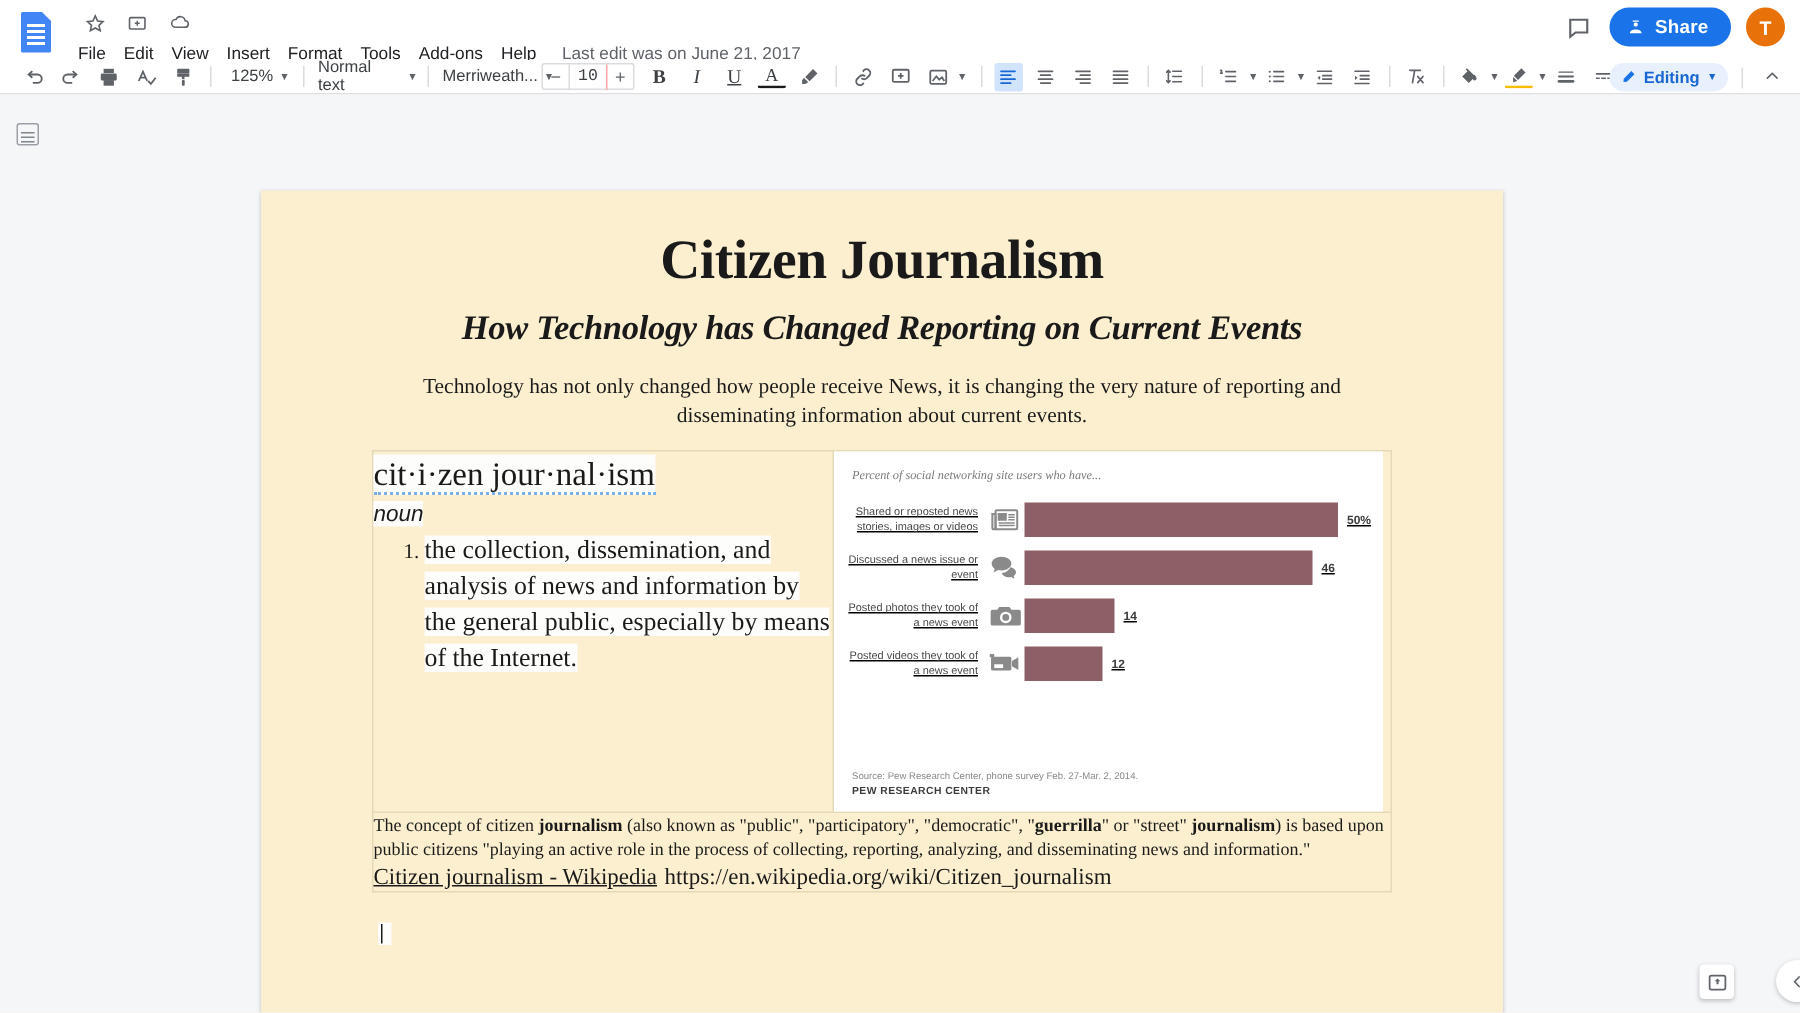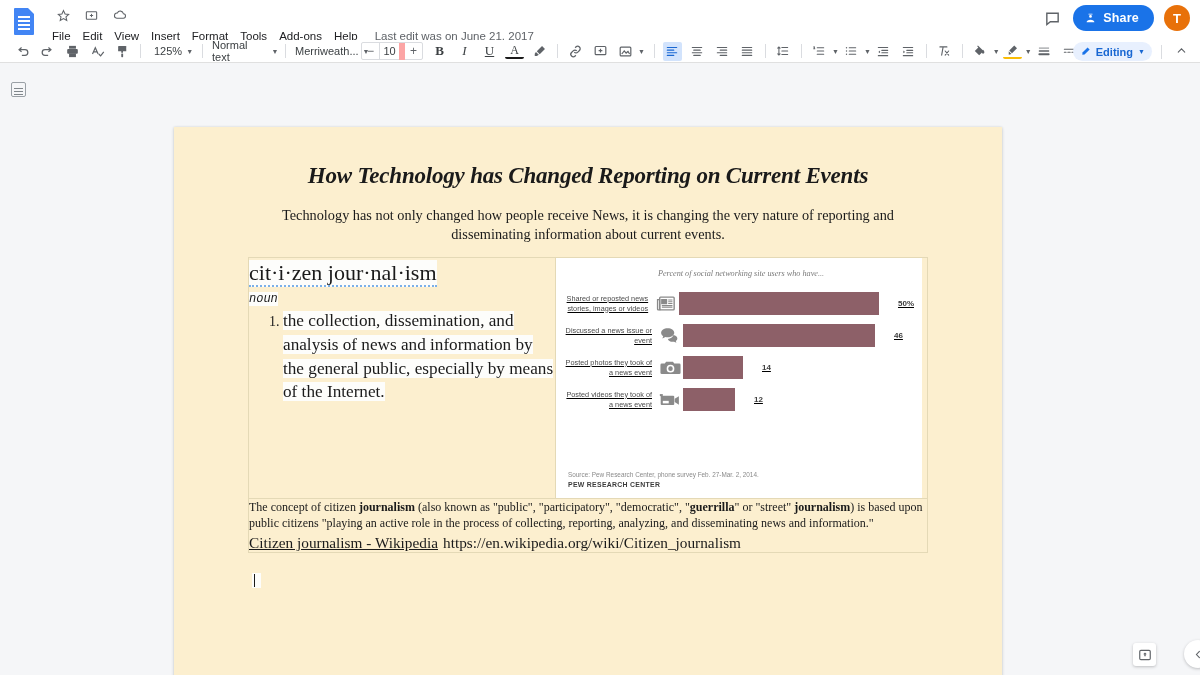--- a/index.html
+++ b/index.html
@@ -113,21 +113,21 @@
   .tb-style { width: 72px; justify-content: space-between; gap: 24px; }
   .tb-font  { width: 66px; justify-content: space-between; }
   .caret { font-size: 7px; color: #5f6368; }
   .fontsize-grp {
     display: flex; align-items: center;
     border: 1px solid #dadce0; border-radius: 2px;
     height: 18px; margin: 0 4px;
   }
   .fs-btn { width: 17px; text-align: center; font-size: 12px; color: #5f6368; line-height: 16px;}
   .fs-val { width: 26px; text-align: center; font-size: 11px; color: #3c4043;
-            border-left: 1px solid #dadce0; border-right: 6px solid #fca5a5; line-height: 17px;}
+            border-left: 1px solid #dadce0; border-right: 1px solid #fca5a5; line-height: 17px; font-family: Liberation Mono, monospace;}
   .tb-bold   { font-family: "Liberation Serif", serif; font-weight: bold; font-size: 13px; color: #3c4043;}
   .tb-italic { font-family: "Liberation Serif", serif; font-style: italic; font-size: 13px; color: #3c4043;}
   .tb-under  { font-family: "Liberation Serif", serif; text-decoration: underline; font-size: 13px; color: #3c4043;}
   .tb-textcolor {
     font-family: "Liberation Serif", serif; font-size: 12px; color: #3c4043;
     border-bottom: 2.5px solid #1a1a1a; line-height: 12px; height: 16px;
   }
   .toolbar-right {
     position: absolute; right: 8px; top: 2px;
     display: flex; align-items: center; gap: 4px;
@@ -215,22 +215,22 @@
 
   .def-word {
     font-family: "Liberation Serif", serif;
     font-size: 22px; color: #1a1a1a;
     background: #fdfdfb;
     display: inline;
     line-height: 1.35;
     border-bottom: 2px dotted #7bb0e8;
   }
   .def-pos {
-    font-family: Liberation Mono, monospace;
-    font-style: italic; font-size: 12px;
+    font-family: Liberation Sans, sans-serif;
+    font-style: italic; font-size: 15px;
     color: #1a1a1a; background: #fdfdfb;
     display: inline-block; margin-top: 4px;
   }
   .def-list {
     margin: 3px 0 0 34px;
     font-family: "Liberation Serif", serif;
     font-size: 17.2px; line-height: 1.39; color: #1a1a1a;
   }
   .def-list li::marker { font-size: 14px; }
   .def-list span { background: #fdfdfb; }
@@ -239,41 +239,41 @@
   .pew {
     background: #ffffff;
     width: 366px; height: 240px;
     padding: 10px 8px 6px 8px;
     position: relative;
     font-family: "Liberation Sans", sans-serif;
   }
   .pew-head {
     font-family: "Liberation Serif", serif;
     font-style: italic; font-size: 8.2px;
-    color: #7a7a7a; margin: 1px 0 0 4px; text-align: center;
+    color: #7a7a7a; margin: 1px 0 0 4px;
   }
   .pew-rows { margin-top: 14px; }
   .pew-row { display: flex; align-items: center; margin-bottom: 9px; text-decoration: underline; }
   .pew-label {
     width: 93px; text-align: right;
     font-size: 7.3px; line-height: 1.35; color: #4a4a4a;
     padding-right: 5px;
   }
   .pew-ico {
     width: 26px; height: 22px;
     display: flex; align-items: center; justify-content: center;
     color: #8a8a8a; flex: 0 0 auto;
   }
   .pew-bar {
     background: #8d6068;
     height: 23px;
   }
   .pew-val {
     font-size: 8px; font-weight: bold; color: #3c3c3c;
-    margin-left: 19px; white-space: nowrap; text-align: right;
+    margin-left: 6px; white-space: nowrap; text-align: right;
   }
   .pew-foot {
     position: absolute; left: 12px; bottom: 10px;
   }
   .pew-src { font-size: 6.4px; color: #8a8a8a; }
   .pew-brand {
     font-size: 6.9px; font-weight: bold; color: #3c3c3c;
     letter-spacing: .3px; margin-top: 3px;
   }
 
@@ -594,20 +594,21 @@
 
 <div class="workspace">
 
   <div class="outline-btn">
       <i></i>
     </div>
 
   <div class="page">
     <div class="doc-inner">
 
+      <div class="d-title">Citizen Journalism</div>
       <div class="d-subtitle">How Technology has Changed Reporting on Current Events</div>
       <div class="d-intro">Technology has not only changed how people receive News, it is changing the very nature of reporting and disseminating information about current events.</div>
 
       <table class="doc-table">
         <tbody>
             <tr>
 
           <td class="cell-def">
             <div>
               <span class="def-word">cit·i·zen jour·nal·ism</span>

